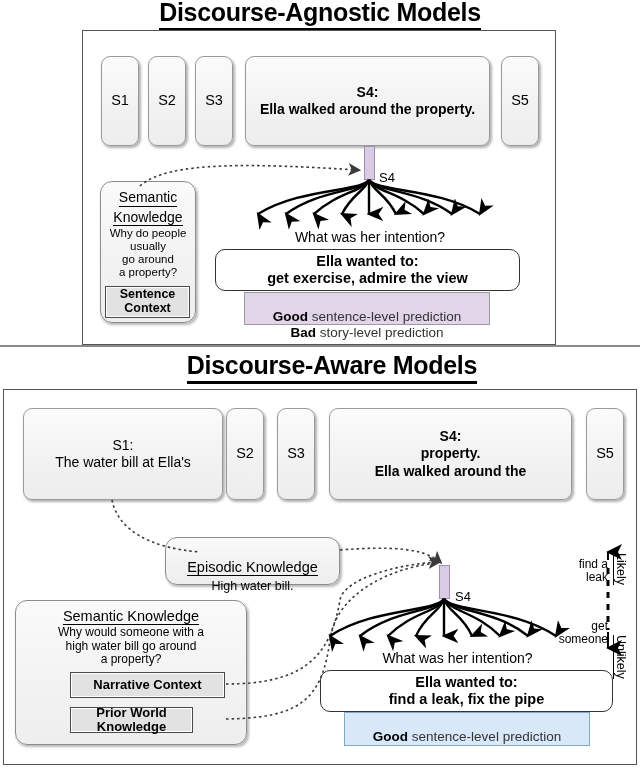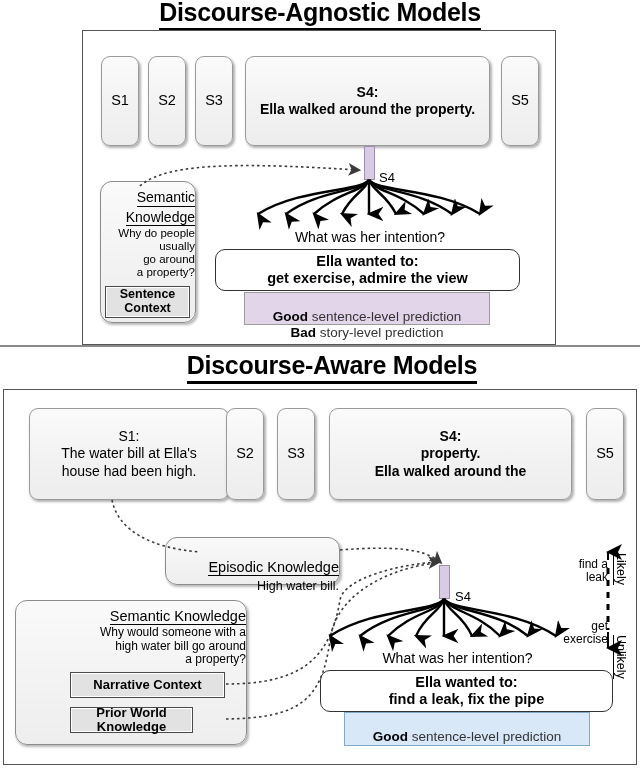--- a/index.html
+++ b/index.html
@@ -35,21 +35,21 @@
   .sbox .inner{width:100%;}
   .sbox .t1{display:block;}
   .sbox .t2{display:block;}
 
   
   .kbox{
     position:absolute;box-sizing:border-box;
     border:1.4px solid #8c8c8c;border-radius:12px;
     background:linear-gradient(180deg,#fafafa 0%,#f2f2f2 60%,#eeeeee 100%);
     box-shadow:1.5px 2px 2.5px rgba(0,0,0,.28);
-    text-align:right;color:#000;
+    text-align:center;color:#000;
   }
   .kbox .khead{
     font-size:14px;display:inline-block;border-bottom:1.4px solid #000;
     line-height:1.12;margin-bottom:1px;
   }
   .kbox .kbody{font-size:11.5px;line-height:1.12;}
   .sub{
     box-sizing:border-box;border:1.6px solid #4a4a4a;
     background:#e2e2e2;
     box-shadow:inset 0 0 0 1px #ffffff;
@@ -148,25 +148,24 @@
 </div>
 
 <div class="divider" style="top:345px;"></div>
 
 <div class="sec-title" style="top:351px;padding-left:12px;">
   <span>Discourse-Aware Models</span>
 </div>
 
 <div class="panel" style="left:3px;top:389px;width:634px;height:376px;"></div>
 
-<div class="sbox wide" style="left:29px;top:408px;width:200px;height:92px;">
+<div class="sbox wide" style="left:23px;top:408px;width:200px;height:92px;">
   <span class="inner">
     <span class="t1">S1:</span>
     <span class="t2">The water bill at Ella's</span>
-    <span class="t2">house had been high.</span>
   </span>
 </div>
 <div class="sbox" style="left:226px;top:408px;width:38px;height:92px;">
   <span class="inner">S2</span>
 </div>
 <div class="sbox" style="left:277px;top:408px;width:38px;height:92px;">
   <span class="inner">S3</span>
 </div>
 <div class="sbox bold wide" style="left:329px;top:408px;width:243px;height:92px;">
   <span class="inner">
@@ -212,21 +211,21 @@
 </div>
 
 <div class="vlabel" style="left:613px;top:553px;">Likely</div>
 <div class="vlabel" style="left:613px;top:635px;">Unlikely</div>
 <div class="scale-note" style="left:550px;top:558px;width:58px;">
   <span style="display:block">find a</span>
   <span style="display:block">leak</span>
 </div>
 <div class="scale-note" style="left:540px;top:620px;width:68px;">
   <span style="display:block">get</span>
-  <span style="display:block">exercise</span>
+  <span style="display:block">someone</span>
 </div>
 
 <svg class="overlay" viewBox="0 0 640 768">
   <defs>
     <marker id="fan" markerWidth="7" markerHeight="7" refX="3" refY="6" orient="auto">
       <path d="M0,0 L3,7 L6,0 L3,2 Z" fill="#000"></path>
     </marker>
     <marker id="dotarrow" markerWidth="8" markerHeight="8" refX="6" refY="4" orient="auto">
       <path d="M0,0 L8,4 L0,8 L2,4 Z" fill="#3a3a3a"></path>
     </marker>

